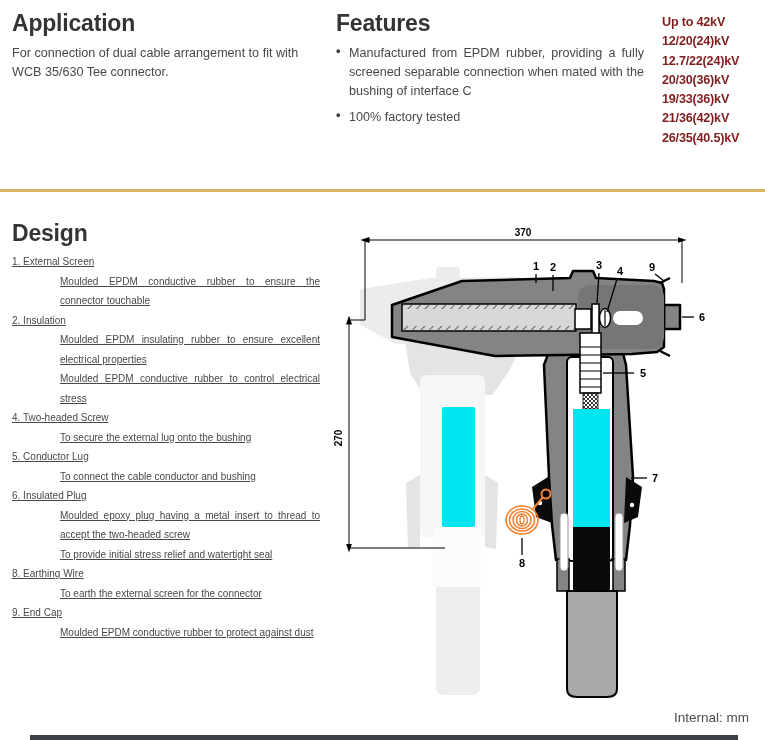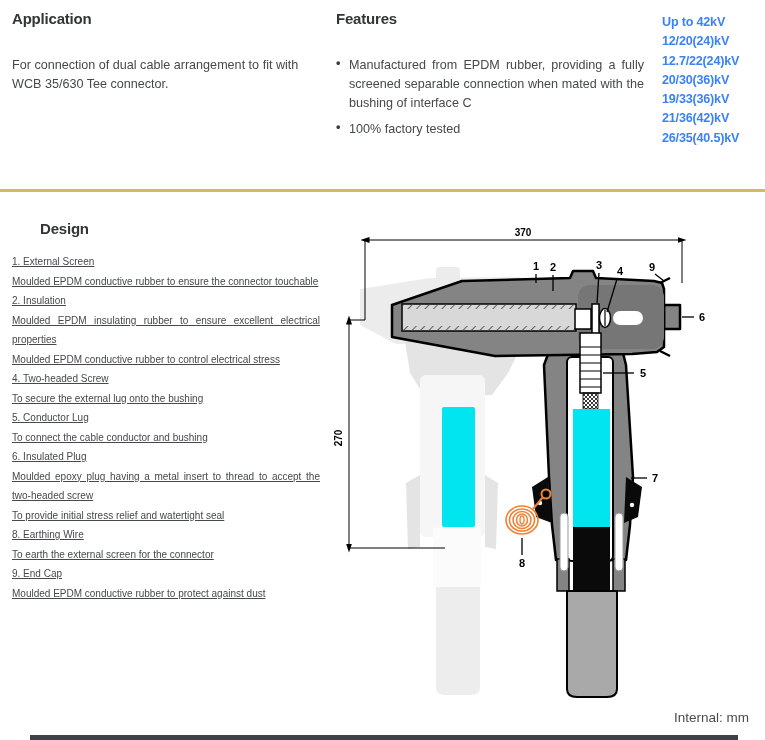--- a/index.html
+++ b/index.html
@@ -6,37 +6,37 @@
     --divider:#d7b766; --cyan:#00e5f0; --orange:#f08235;
     --body-gray:#848484; --footer:#3d4248; --text:#47484b; --heading:#333436;
   }
   *{margin:0;padding:0;box-sizing:border-box;}
   html,body{width:765px;height:740px;}
   body{
     position:relative;width:765px;height:740px;background:#ffffff;
     font-family:"Liberation Sans",sans-serif;color:var(--text);overflow:hidden;
   }
   .abs{position:absolute;}
-  h2{font-size:15px;font-weight:bold;color:var(--heading);letter-spacing:-0.2px;}
-  .body-text{font-size:12.6px;line-height:19px;color:var(--text);margin-top:12px;}
+  h2{font-size:23px;font-weight:bold;color:var(--heading);letter-spacing:-0.2px;}
+  .body-text{font-size:12.6px;line-height:19px;color:var(--text);}
   
   #application{left:12px;top:10px;width:306px;}
   #application-body{left:12px;top:44px;width:300px;}
   #features{left:336px;top:10px;width:310px;}
   #features-list{left:336px;top:44px;width:308px;list-style:none;}
   #features-list li{position:relative;padding-left:13px;margin-bottom:7px;text-align:justify;}
   #features-list li .bullet{position:absolute;left:0;top:-2px;font-weight:bold;color:#3a3b3d;}
   #ratings{left:662px;top:13px;width:100px;font-weight:bold;font-size:12.6px;
-           line-height:19.3px;color:#3b82f6;letter-spacing:-0.2px;}
+           line-height:19.3px;color:#7f1d1d;letter-spacing:-0.2px;}
   #divider{left:0;top:189px;width:765px;height:3px;background:var(--divider);}
   
-  #design-title{left:12px;top:220px;margin-left:28px;}
+  #design-title{left:12px;top:220px;}
   #design-list{left:12px;top:252px;width:308px;font-size:10px;line-height:19.5px;text-decoration:underline;}
   .design-name{color:var(--text);}
-  .design-desc{text-align:justify;color:var(--text);}
+  .design-desc{text-align:justify;color:var(--text);margin-left:48px;}
   
   #diagram{left:330px;top:225px;}
   #dimension-note{right:16px;top:710px;font-size:13.5px;color:#4a4b4e;}
   #footer-bar{left:30px;right:27px;bottom:0;height:5px;background:var(--footer);}
   
   .ghost{fill:#ececec;}
   .ghost2{fill:#e4e4e4;}
   .ghost-white{fill:#f6f6f6;}
   .mainbody{fill:var(--body-gray);stroke:#000;stroke-width:2.5;stroke-linejoin:round;}
   .pocket{fill:#767676;}

